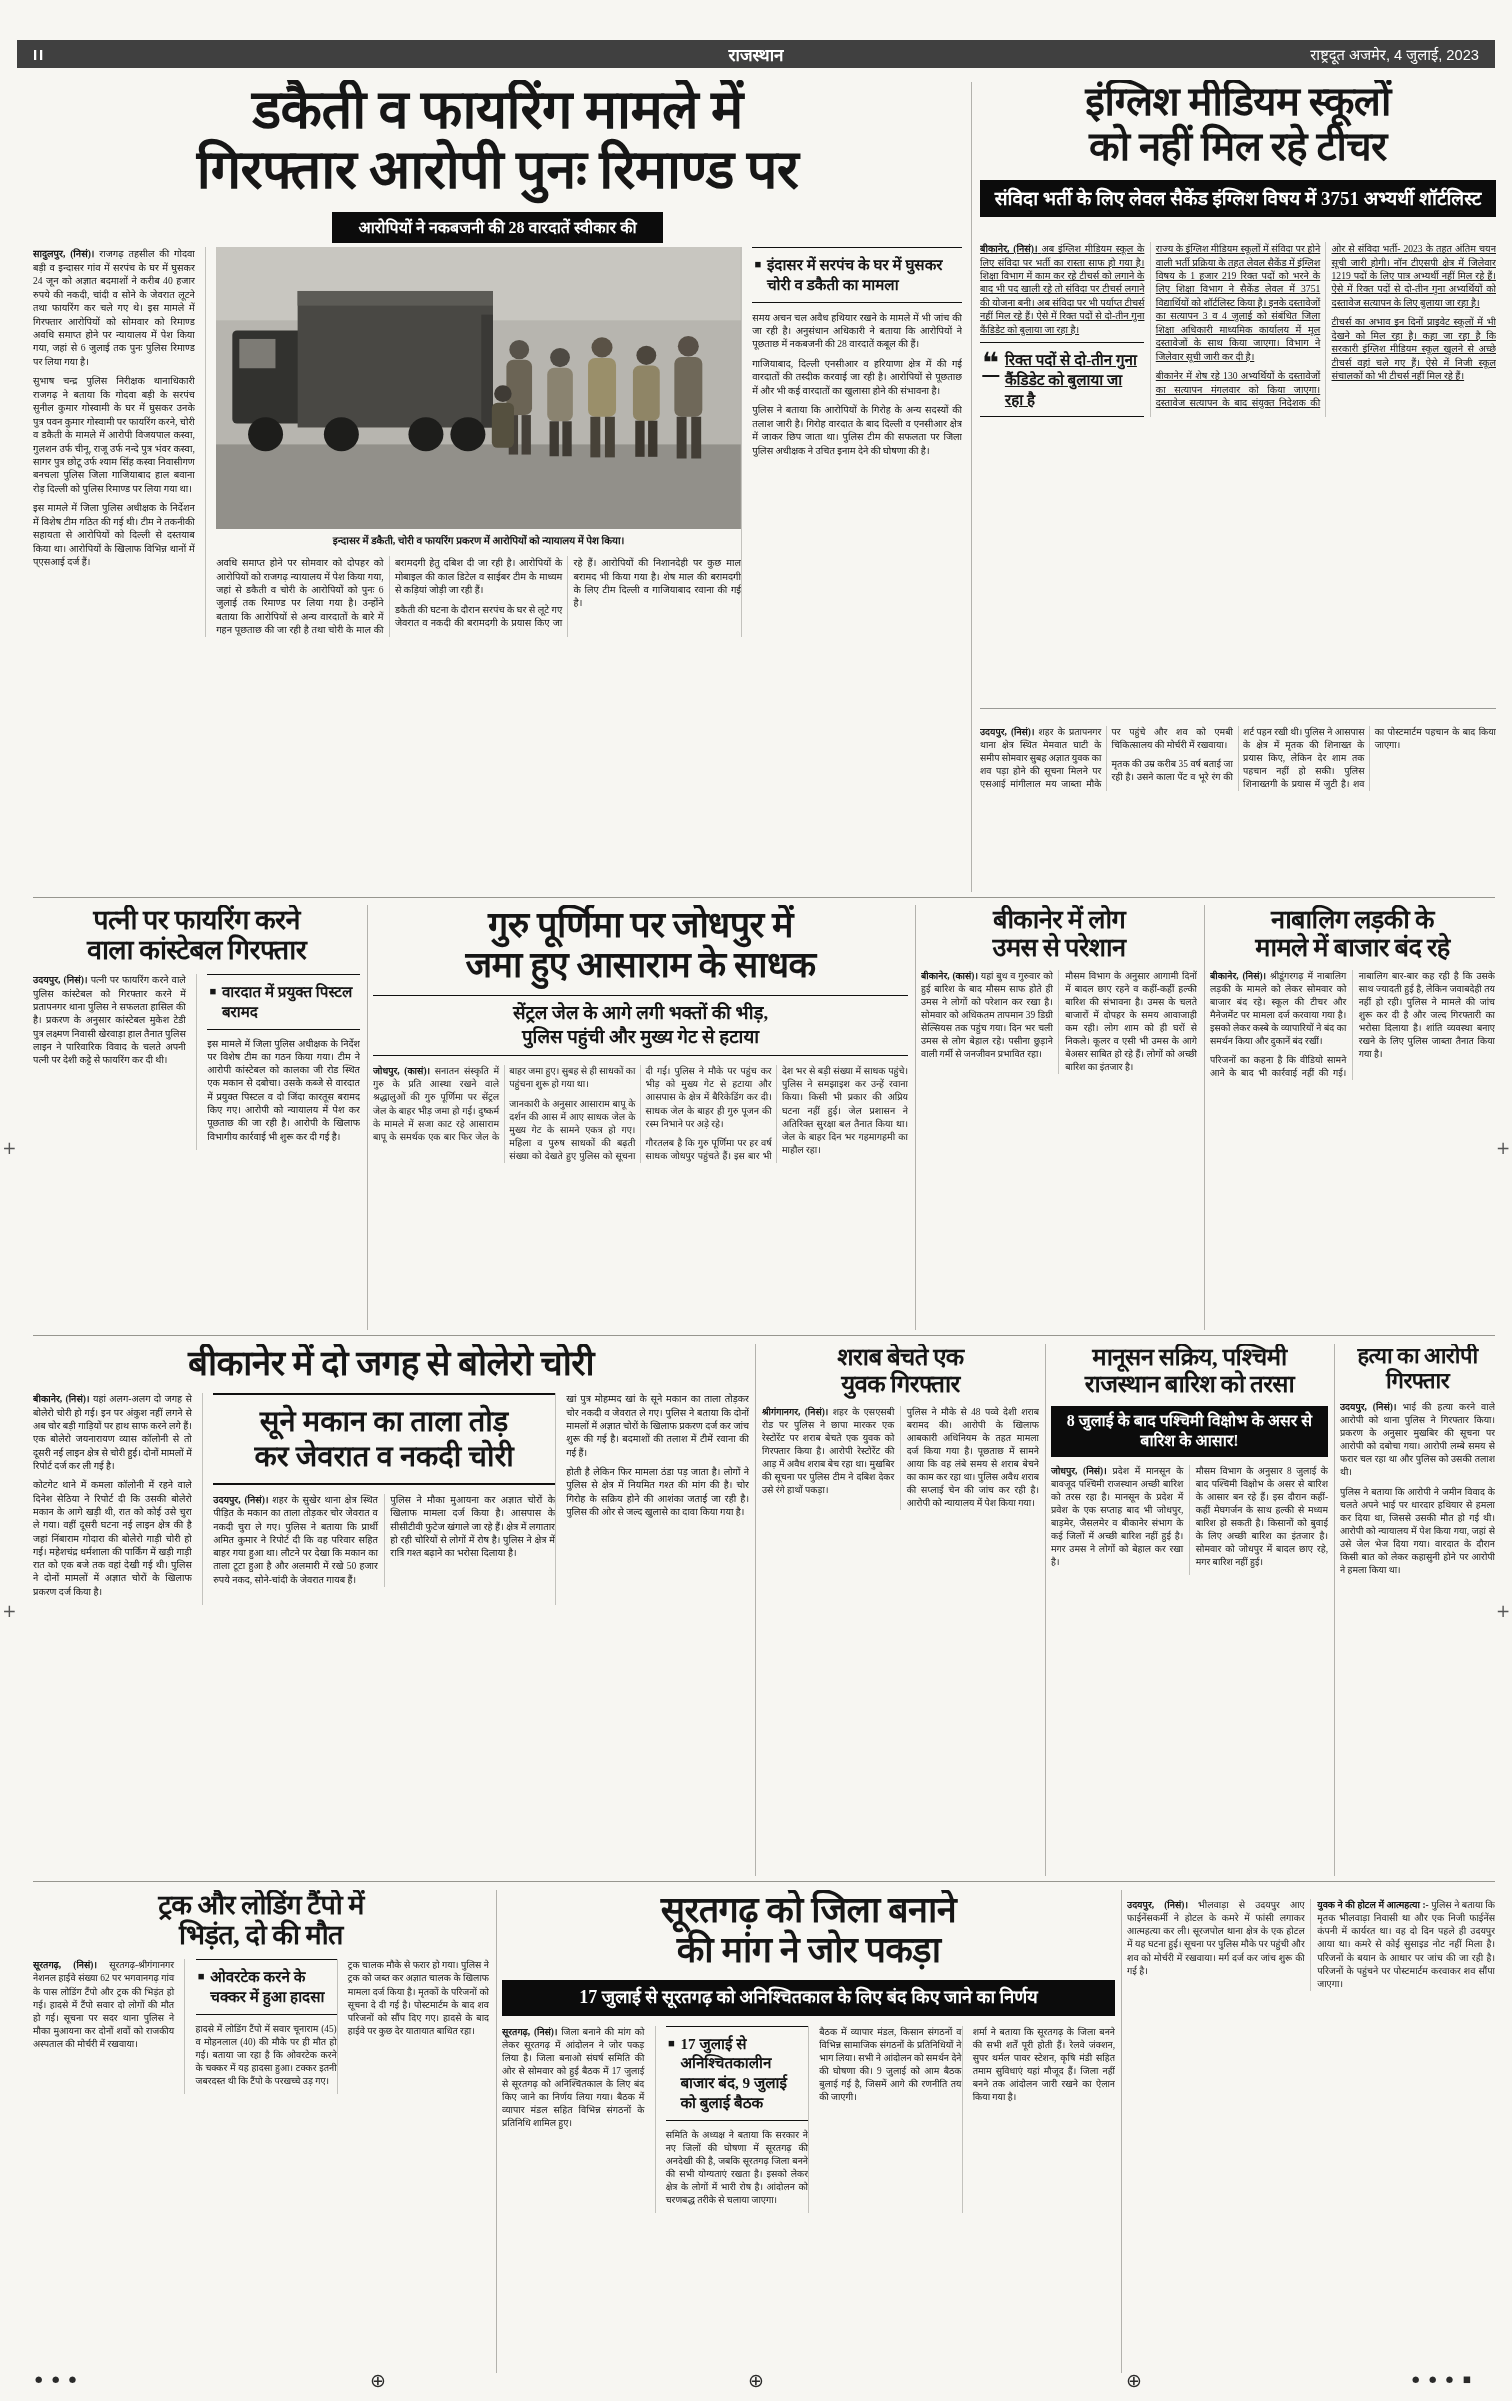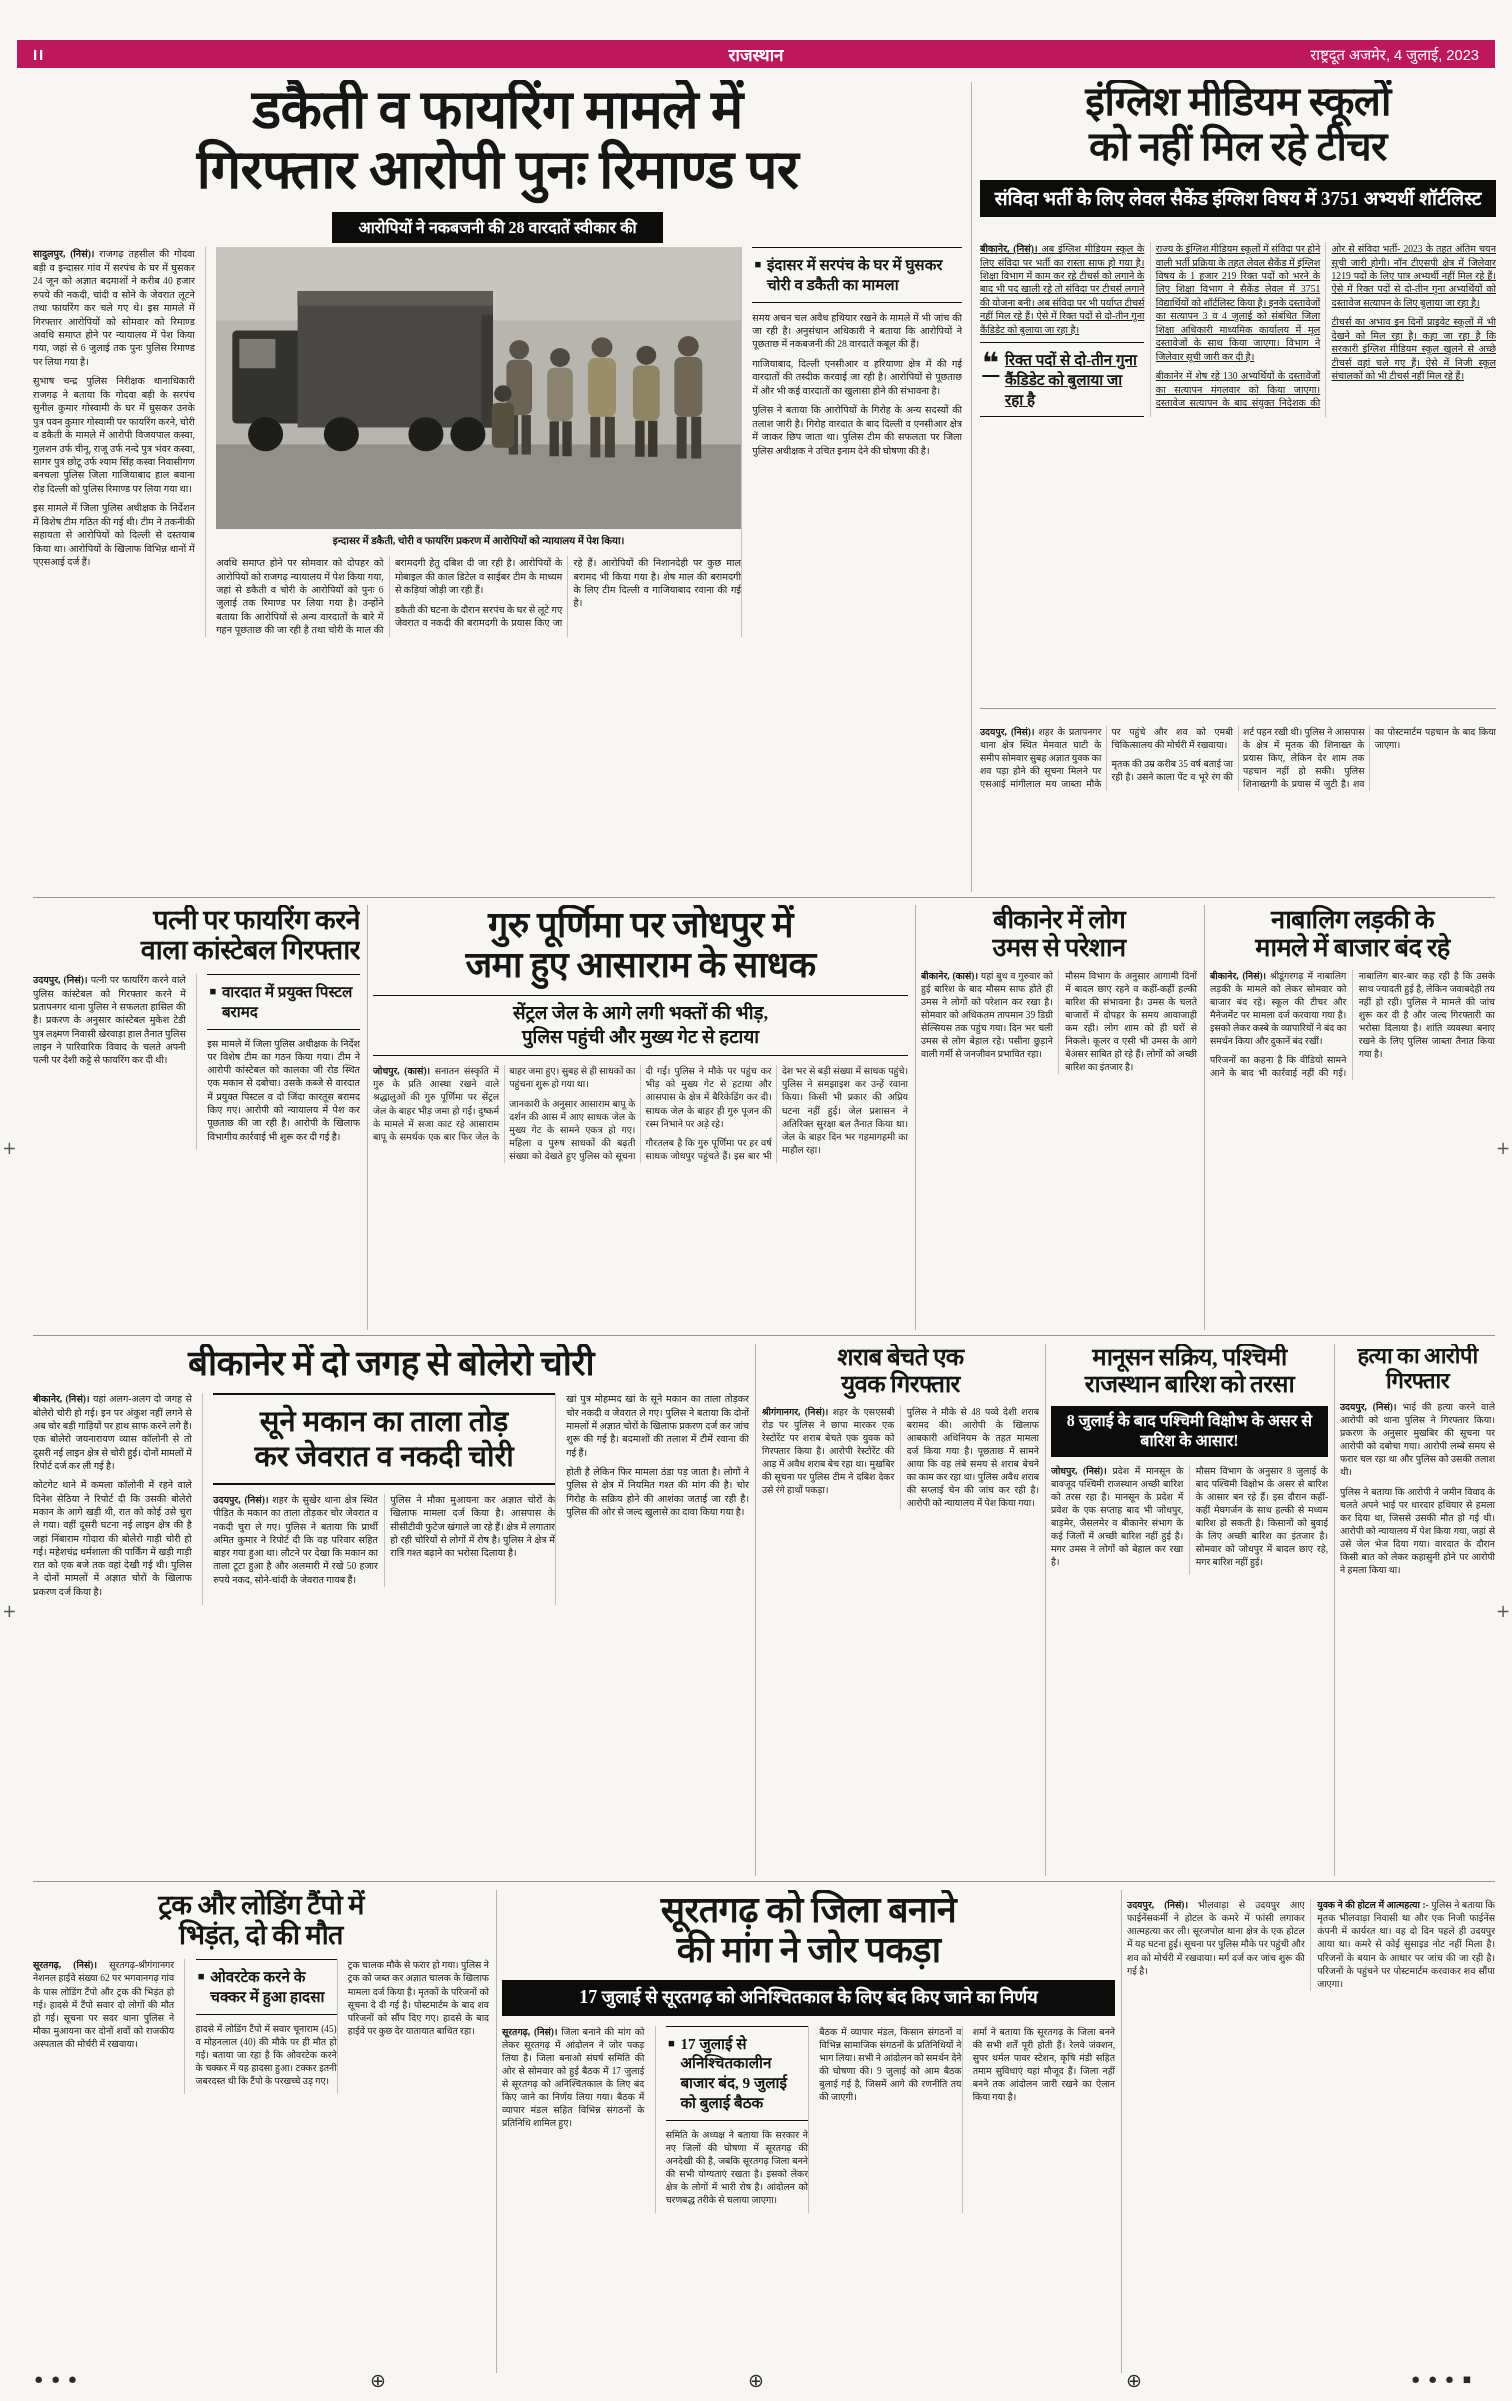--- a/index.html
+++ b/index.html
@@ -3,21 +3,21 @@
 <meta charset="utf-8">
 <style>
   * { margin:0; padding:0; box-sizing:border-box; }
   html,body { background:#dddcd8; }
   .page { position:relative; width:1512px; height:2401px; margin:0 auto;
           background:#f7f6f2; color:#161616;
           font-family:"Liberation Serif", serif; overflow:hidden; }
 
   
   .masthead { position:absolute; left:17px; top:40px; width:1478px; height:28px;
-              background:#be185d; color:#fff; display:flex; align-items:center;
+              background:#404040; color:#fff; display:flex; align-items:center;
               padding:0 16px; font-family:"Liberation Sans", sans-serif; }
   .masthead .pg { font-size:15.2px; font-weight:bold; letter-spacing:1.7px; }
   .masthead .section { position:absolute; left:50%; transform:translateX(-50%);
                        font-size:17px; font-weight:bold; }
   .masthead .edition { margin-left:auto; font-size:14.7px; }
 
   
   .art { position:absolute; overflow:hidden; }
   .hl { font-weight:bold; text-align:center; line-height:1.12; letter-spacing:-0.6px; }
   .hl div { display:block; }
@@ -61,21 +61,21 @@
   #english .bar { margin-top:10.2px; font-size:19px; padding:6.8px 5.6px; }
   #english .body { margin-top:25px;text-decoration:underline; }
 
   
   #shav { left:980px; top:708px; width:516px; height:184px; border-top:0.6px solid #9a9a96; padding-top:9px; }
   #shav .hl { font-size:34px; }
   #shav .body { margin-top:8px; font-size:9.3px; }
 
   
   #patni { left:33px; top:905px; width:327px; height:425px; }
-  #patni .hl { font-size:27px; text-align:right; }
+  #patni .hl { font-size:27px; text-align:center; }
   #patni .grid { margin-top:9px; }
   #patni .gcol { flex:1; font-size:9.5px; }
 
   #guru { left:373px; top:905px; width:535px; height:425px; }
   #guru .hl { font-size:36px; }
   .subheadbox { border-top:1.7px solid #101010; border-bottom:1.7px solid #101010;
                 text-align:center; font-weight:bold; font-size:18.6px; line-height:1.3;
                 padding:5.6px 3.4px; margin:9px 0; }
   #guru .body { font-size:9.4px; }
 

